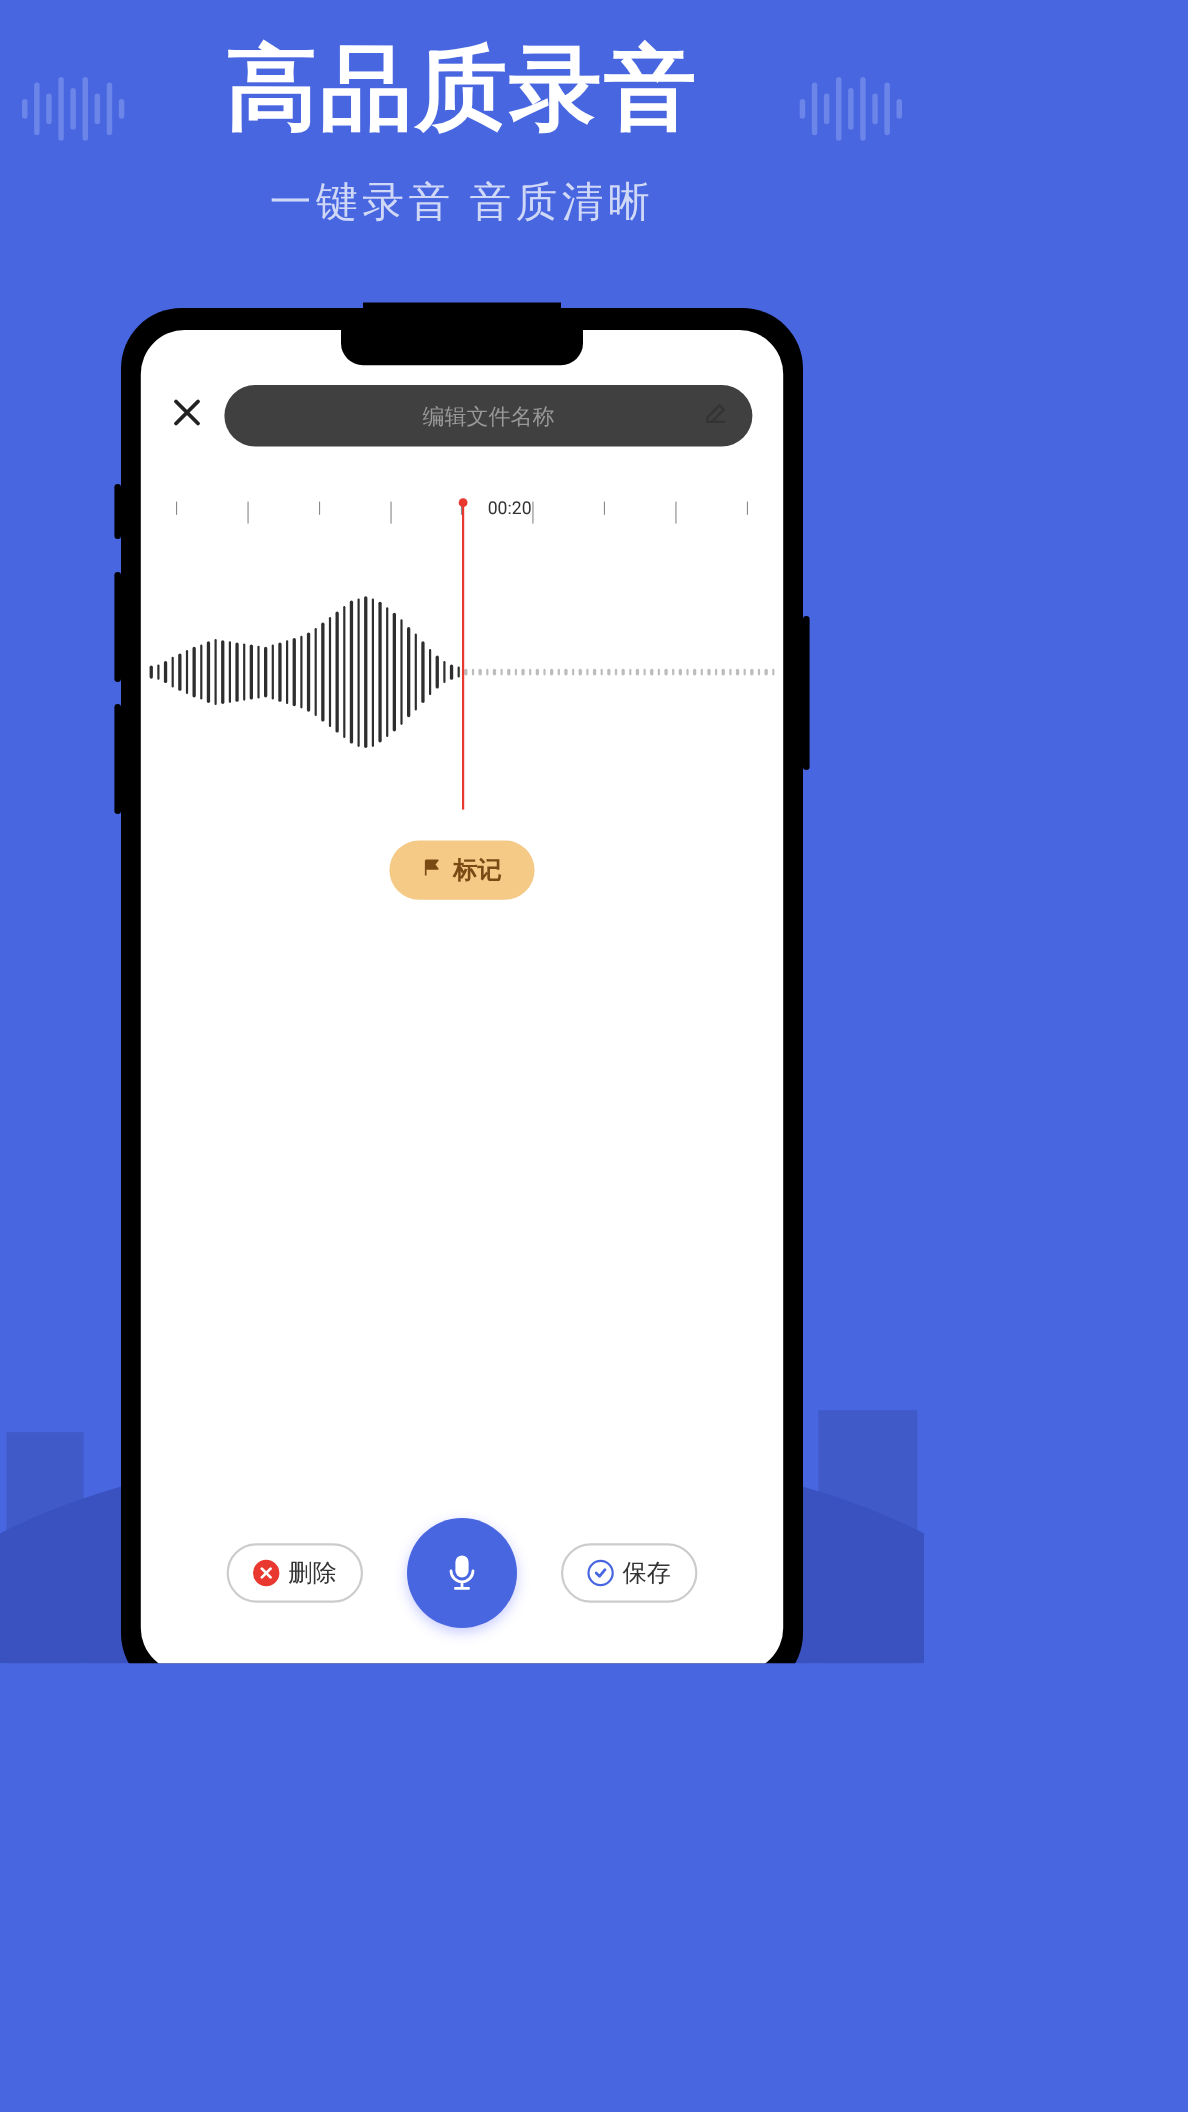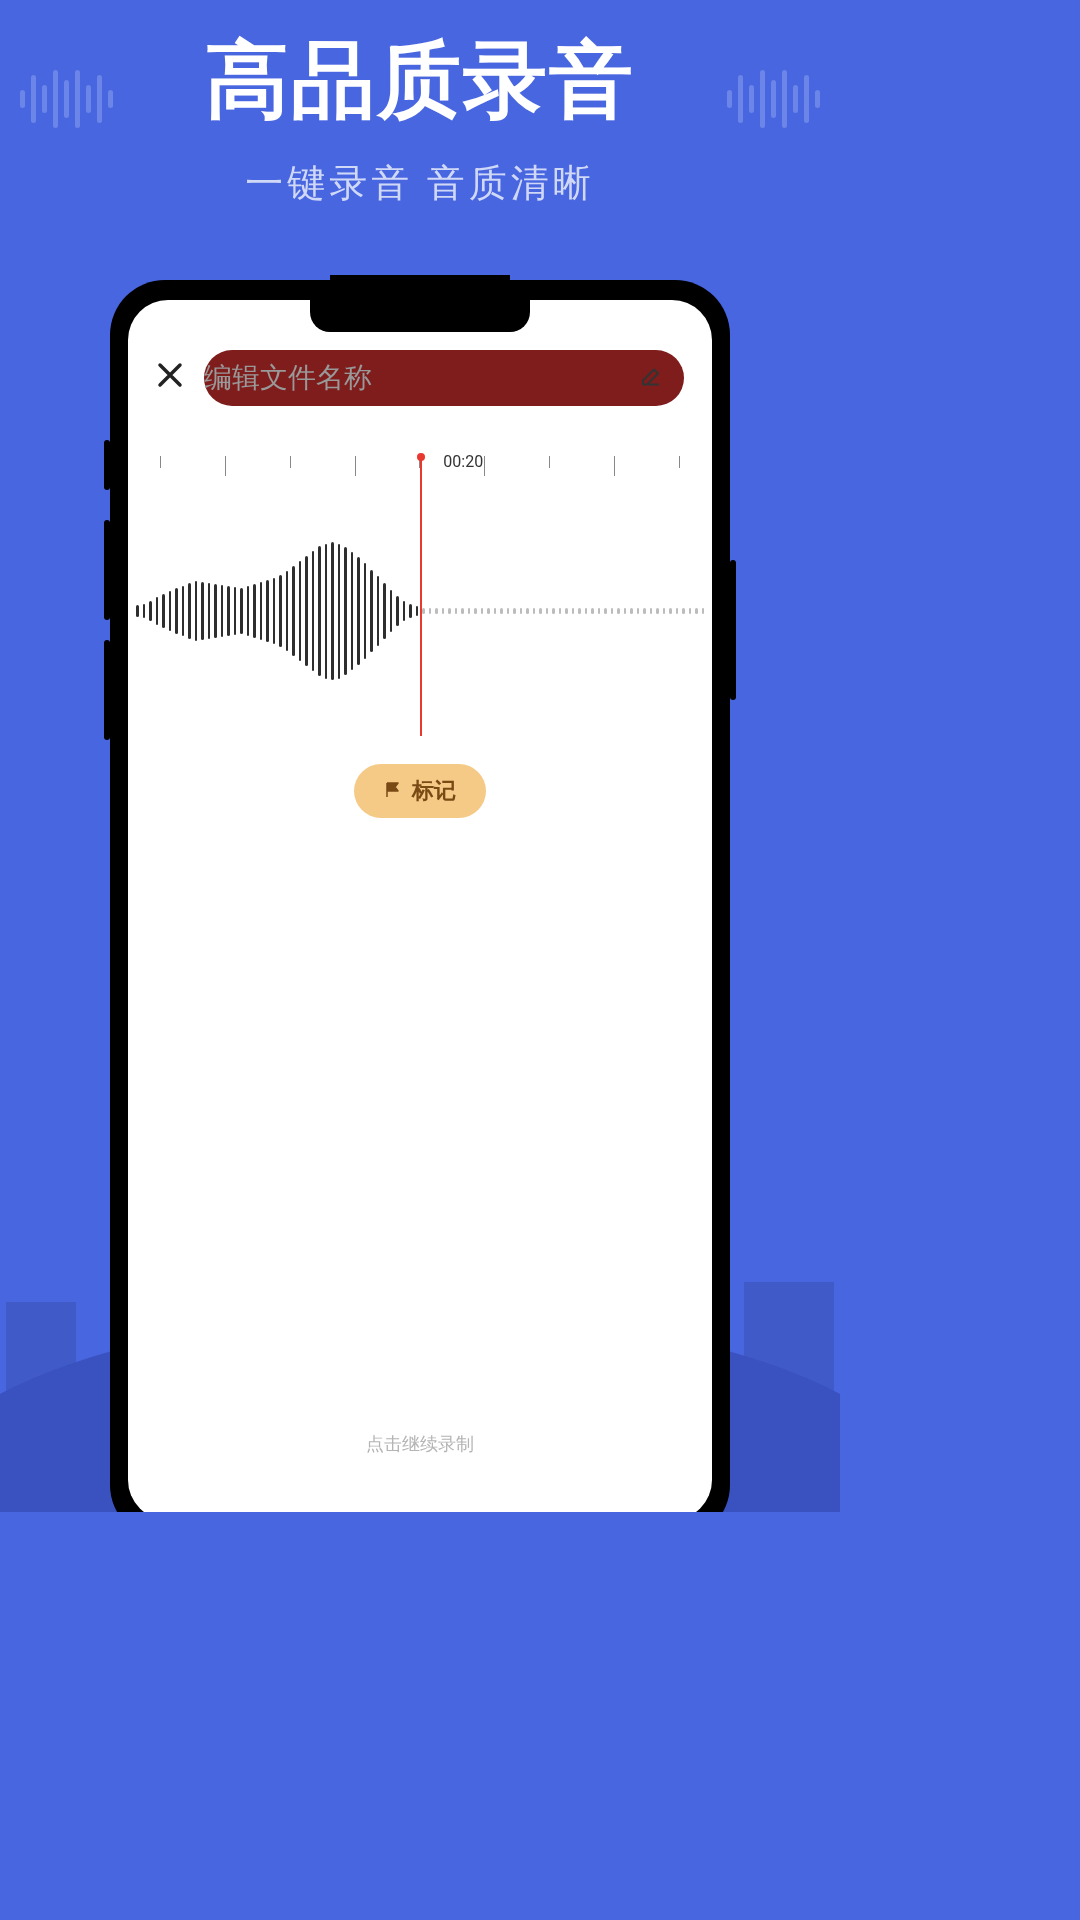--- a/index.html
+++ b/index.html
@@ -118,28 +118,29 @@
       gap: 20px;
     }
     .close-btn {
       font-size: 32px;
       font-weight: 300;
       color: #222;
       cursor: pointer;
     }
     .filename-field {
       flex: 1;
-      background: #7f1d1d;
+      background: #404040;
       border-radius: 28px;
       height: 56px;
       display: flex;
       align-items: center;
+      justify-content: center;
       position: relative;
       color: #999;
-      font-size: 28px;
+      font-size: 20px;
     }
     .edit-icon {
       position: absolute;
       right: 22px;
       top: 50%;
       transform: translateY(-50%);
     }
     .wave-area {
       margin-top: 50px;
       height: 280px;
@@ -448,17 +449,42 @@
     <div class="mark-btn">
       <span>
         <svg width="18" height="18" viewBox="0 0 18 18">
             <path d="M3 2 L3 16 M3 2 L14 2 L11 6 L14 10 L3 10" fill="#7A4A15" stroke="#7A4A15" stroke-width="1.5" stroke-linejoin="round"></path>
           </svg>
       </span>
       <span>标记</span>
     </div>
 
     <div class="bottom-area">
-      <div class="hint">点击继续录制</div>
+      <div class="controls">
+        <div class="pill-btn">
+          <span class="pill-icon red">
+            <svg width="12" height="12" viewBox="0 0 12 12">
+                <path d="M2 2 L10 10 M10 2 L2 10" stroke="#fff" stroke-width="2.5" stroke-linecap="round"></path>
+              </svg>
+          </span>
+          <span>删除</span>
+        </div>
+        <div class="record-btn">
+          <span>
+            <svg width="40" height="40" viewBox="0 0 40 40">
+                <rect x="14" y="6" width="12" height="20" rx="6" fill="#fff"></rect>
+                <path d="M10 20 A10 10 0 0 0 30 20 M20 30 L20 36 M14 36 L26 36" stroke="#fff" stroke-width="2.5" fill="none" stroke-linecap="round"></path>
+              </svg>
+          </span>
+        </div>
+        <div class="pill-btn">
+          <span class="pill-icon blue" style="background:#fff;border:2px solid #4866E0">
+            <svg width="12" height="12" viewBox="0 0 12 12">
+                <path d="M2 6 L5 9 L10 3" stroke="#4866E0" stroke-width="2.5" fill="none" stroke-linecap="round" stroke-linejoin="round"></path>
+              </svg>
+          </span>
+          <span>保存</span>
+        </div>
+      </div>
     </div>
 
   </div>
 </div>
 
 </body></html>

